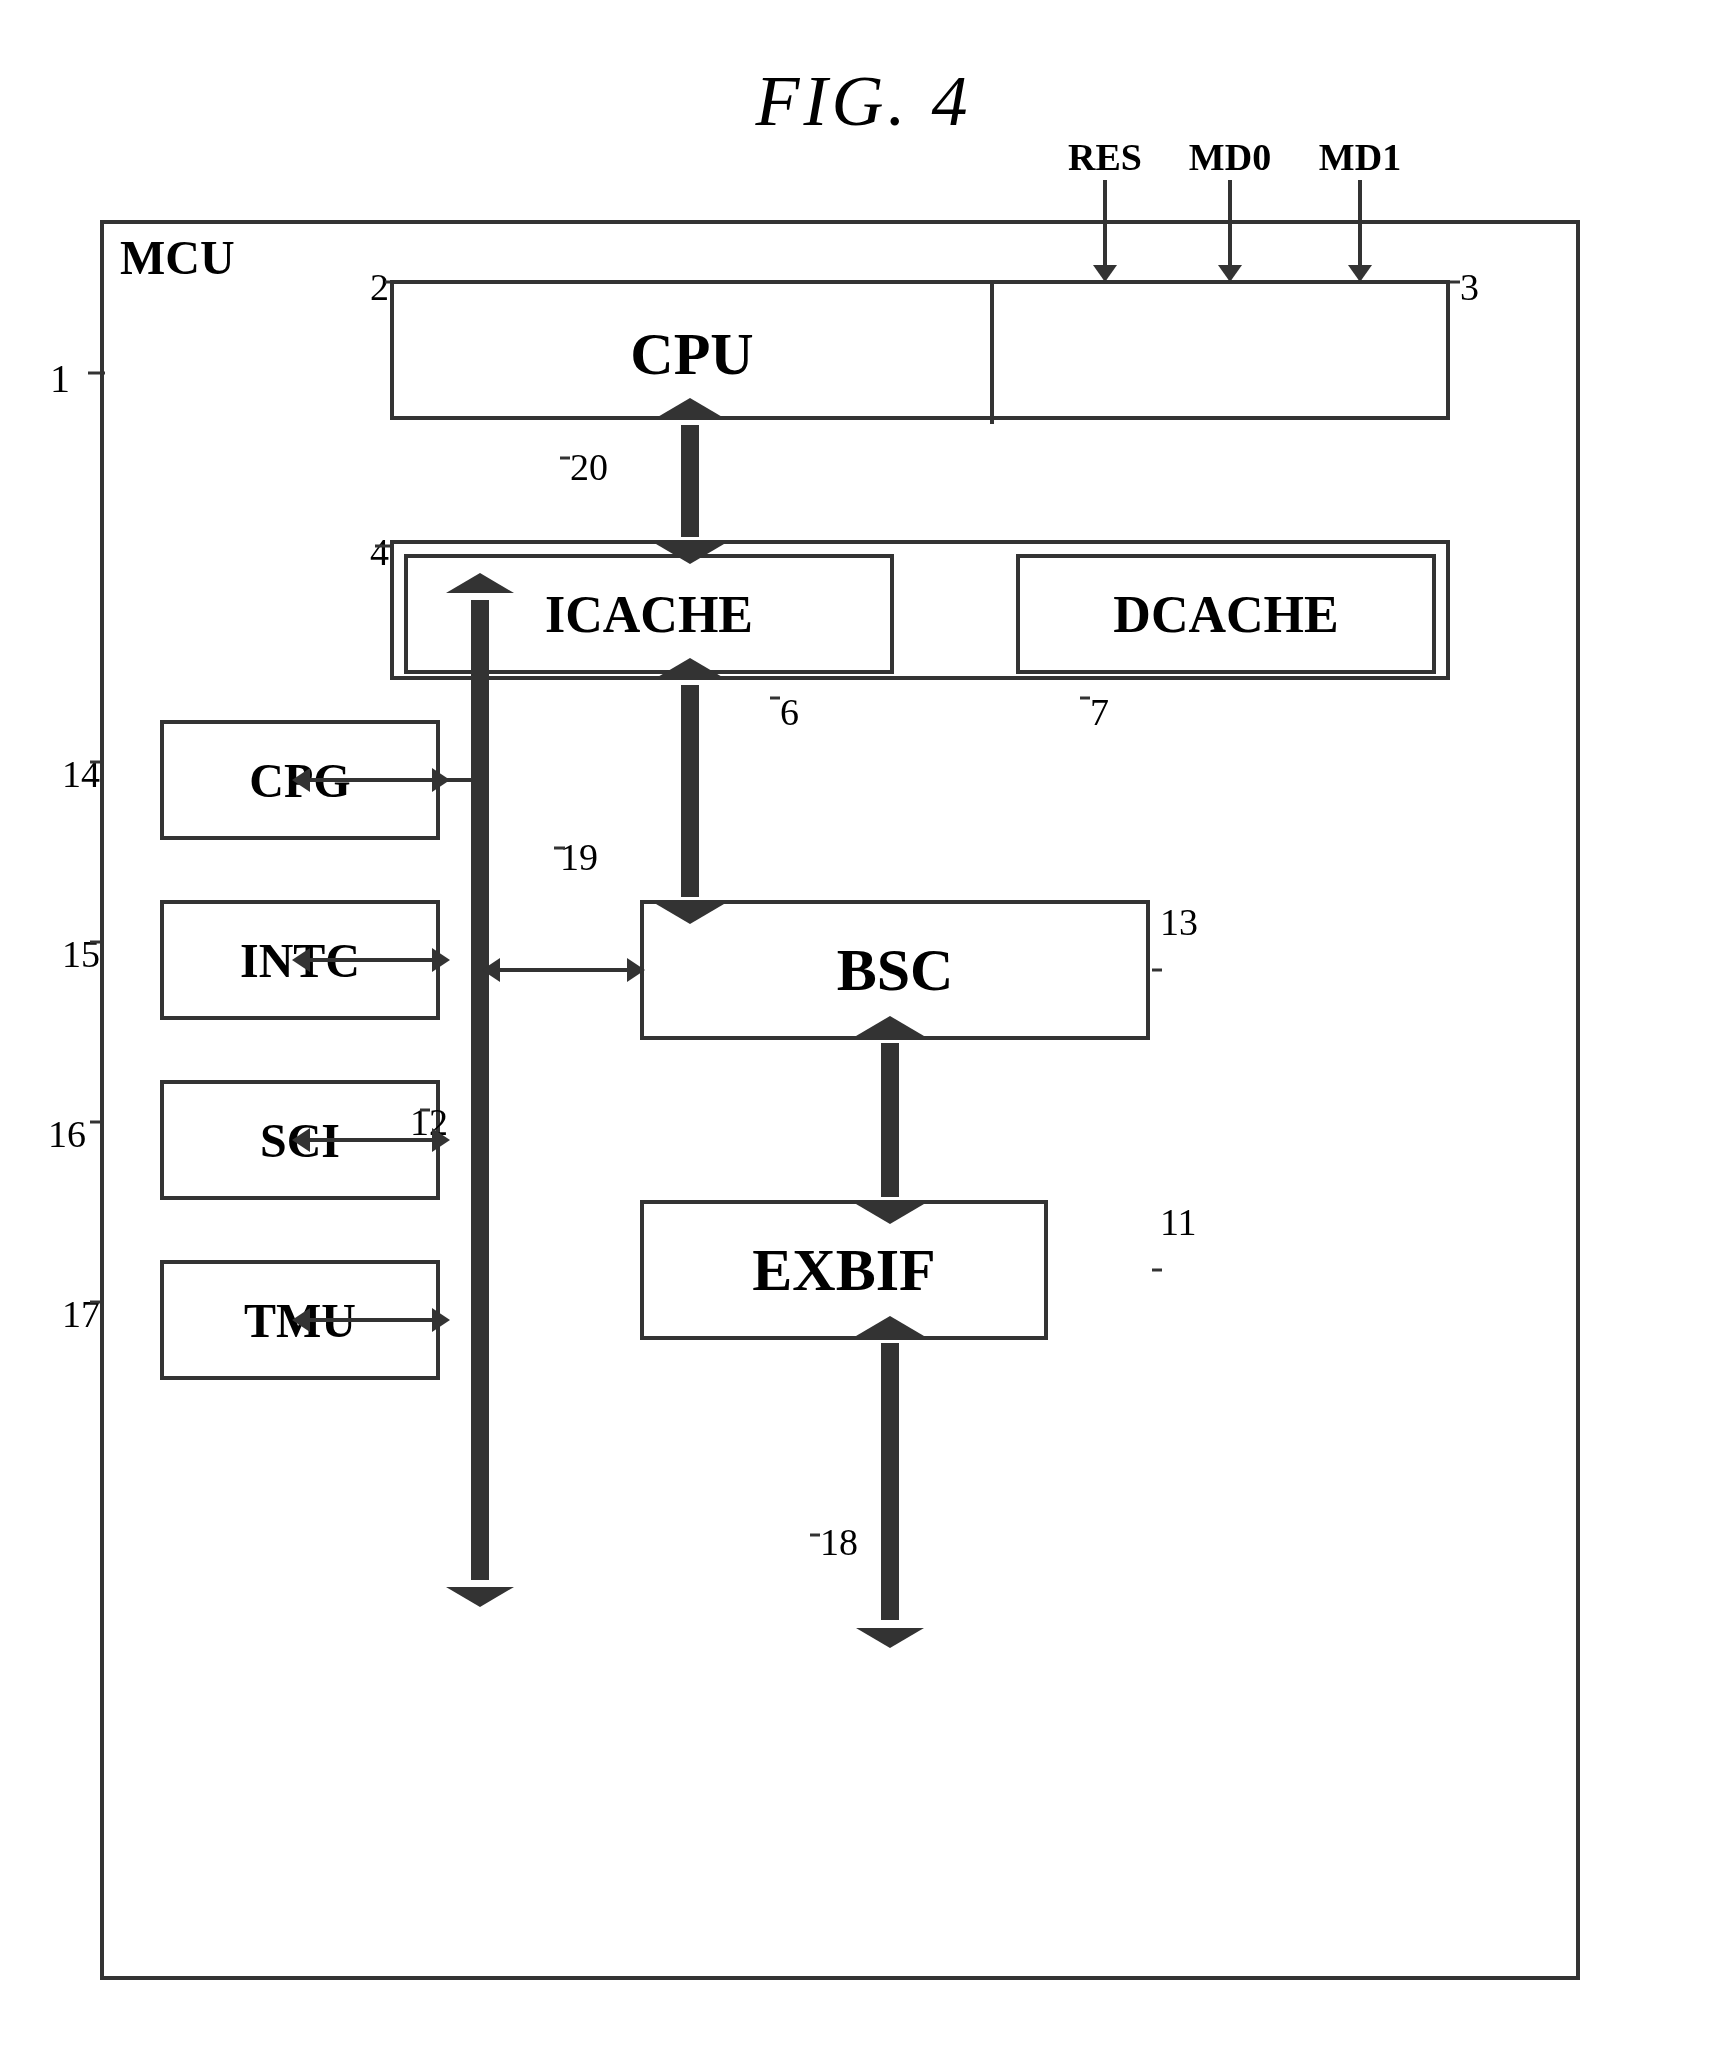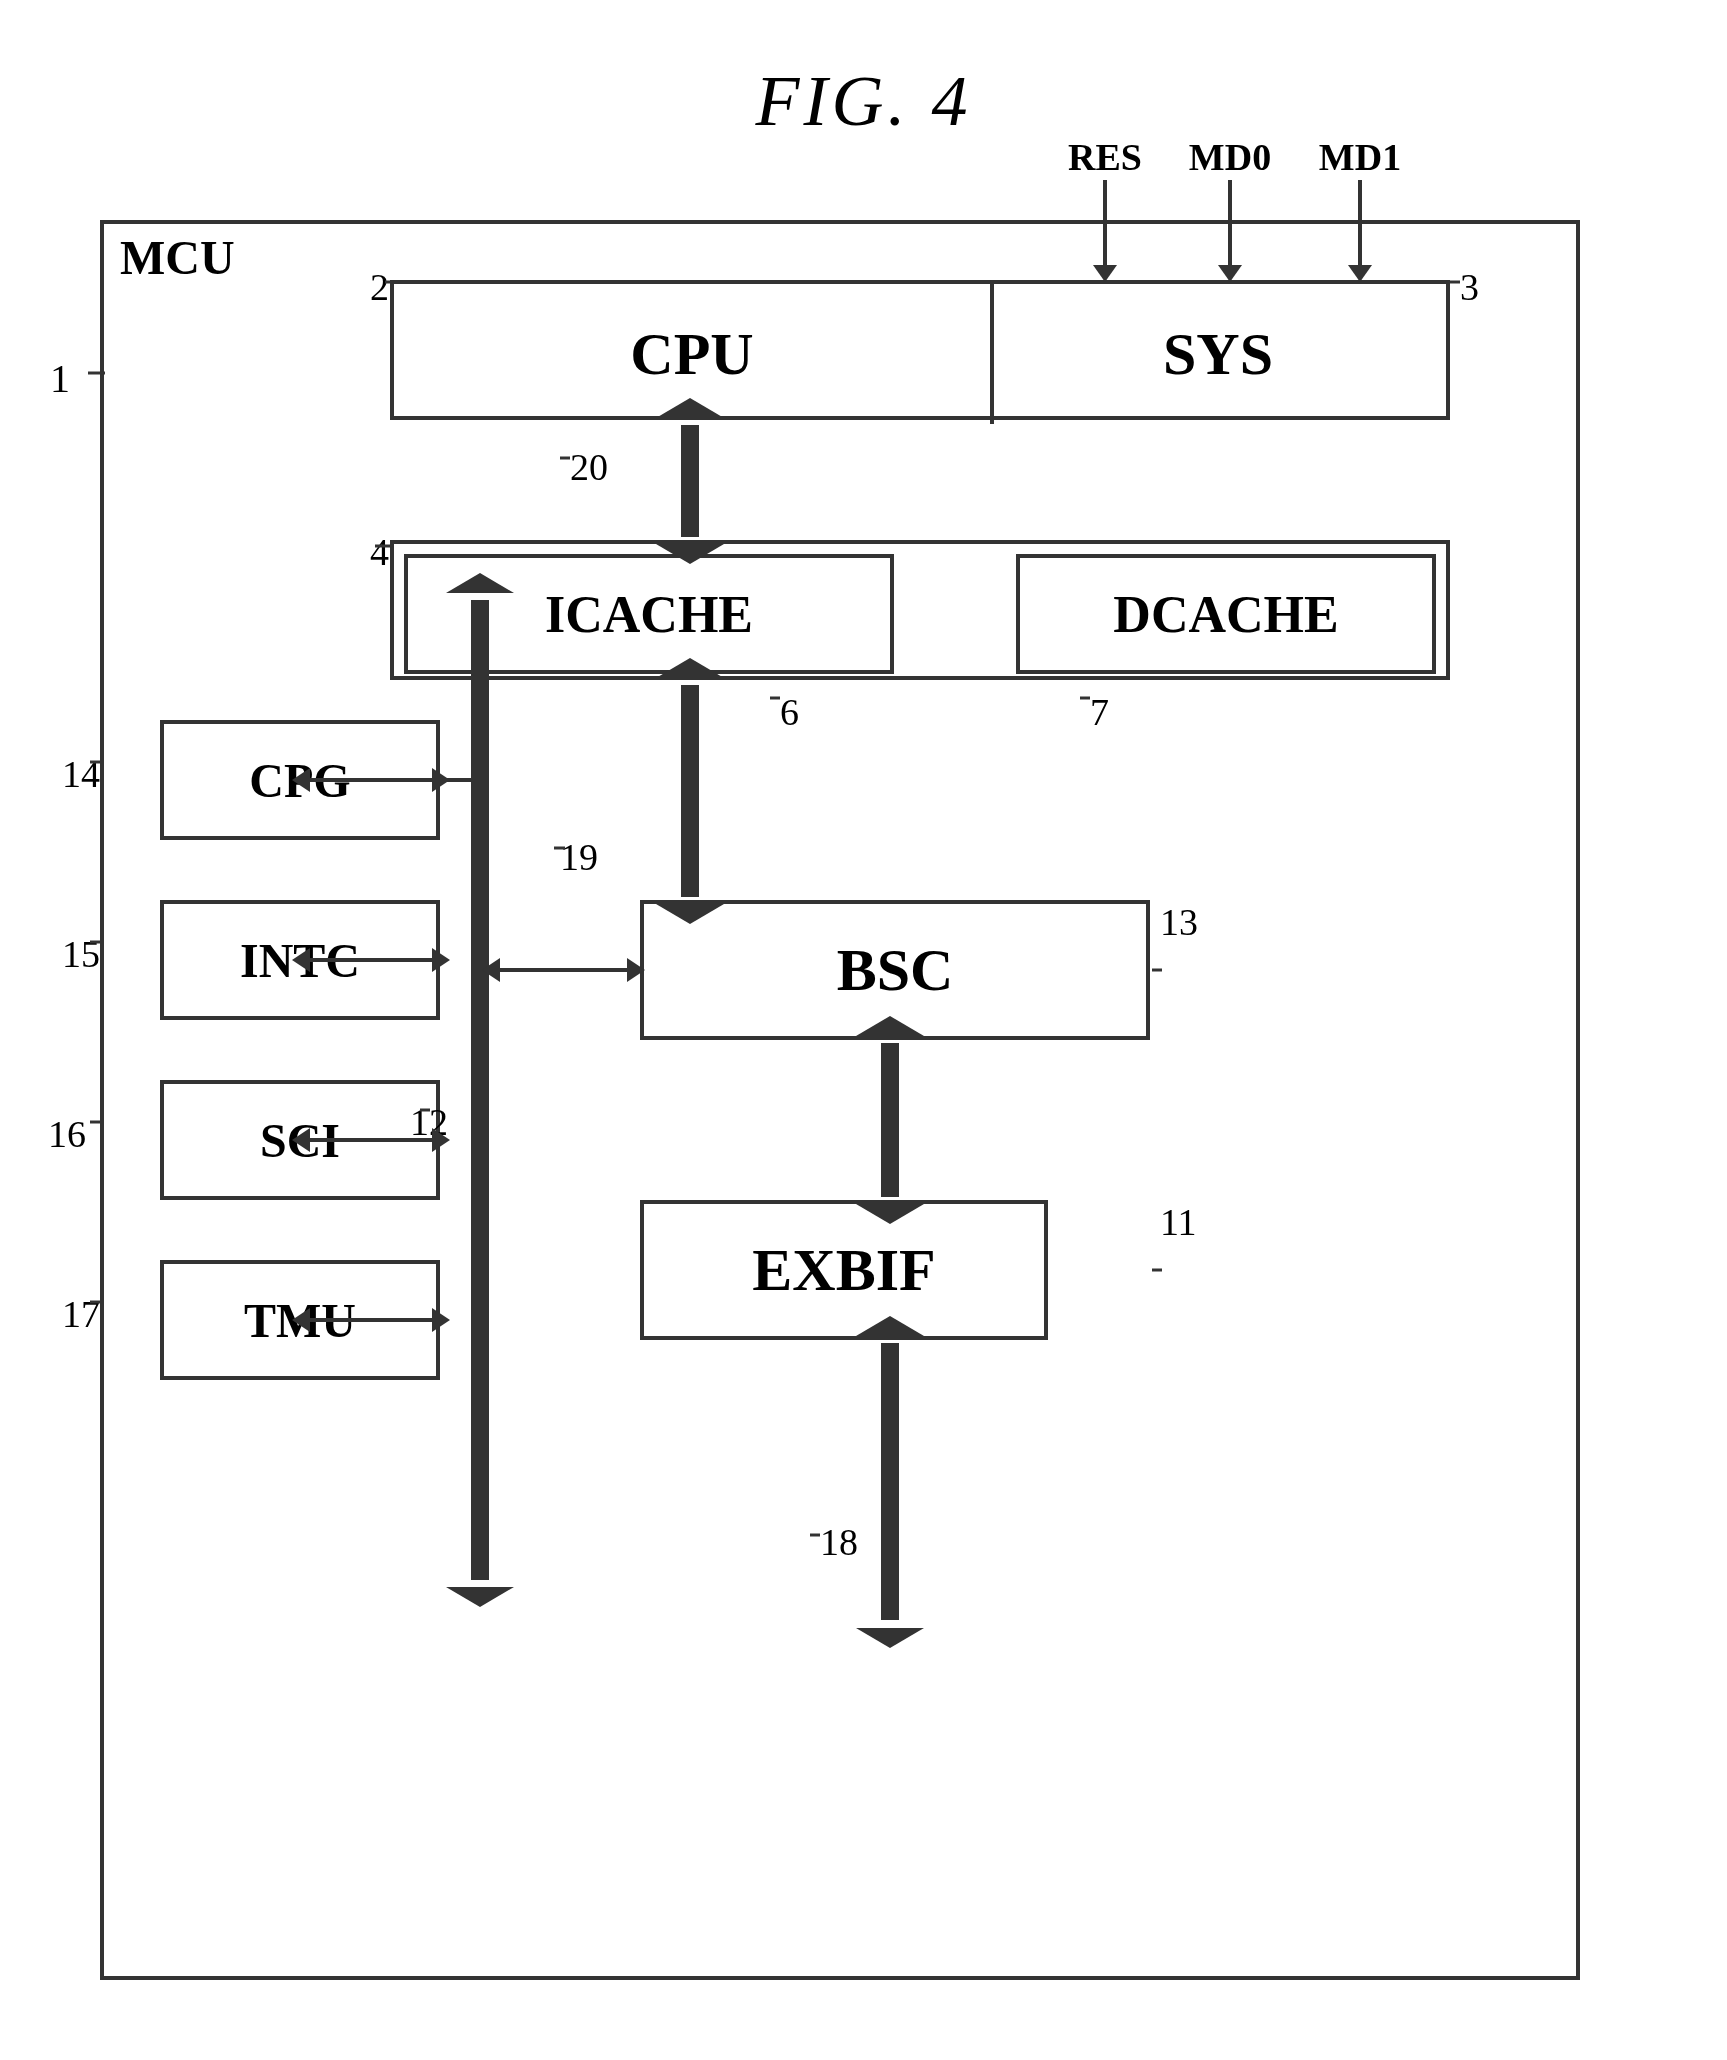--- a/index.html
+++ b/index.html
@@ -290,23 +290,20 @@
 <div class="mcu-box"></div>
 
 <div class="mcu-label">MCU</div>
 
 <div style="position:absolute; top:355px; left:50px; font-size:40px;">1</div>
 
 <div class="cpu-sys-container">
   <div class="cpu-block">
     <span class="cpu-block-label">CPU</span>
   </div>
-  <div class="sys-block">
-    <span class="sys-block-label">SYS</span>
-  </div>
 </div>
 
 <div class="label-2">2</div>
 
 <div class="label-3">3</div>
 
 <div class="cache-container">
   <div style="position:absolute; top:10px; right:10px; width:420px; height:120px; border:4px solid #333; display:flex; align-items:center; justify-content:center;">
     <span class="dcache-label">DCACHE</span>
   </div>

